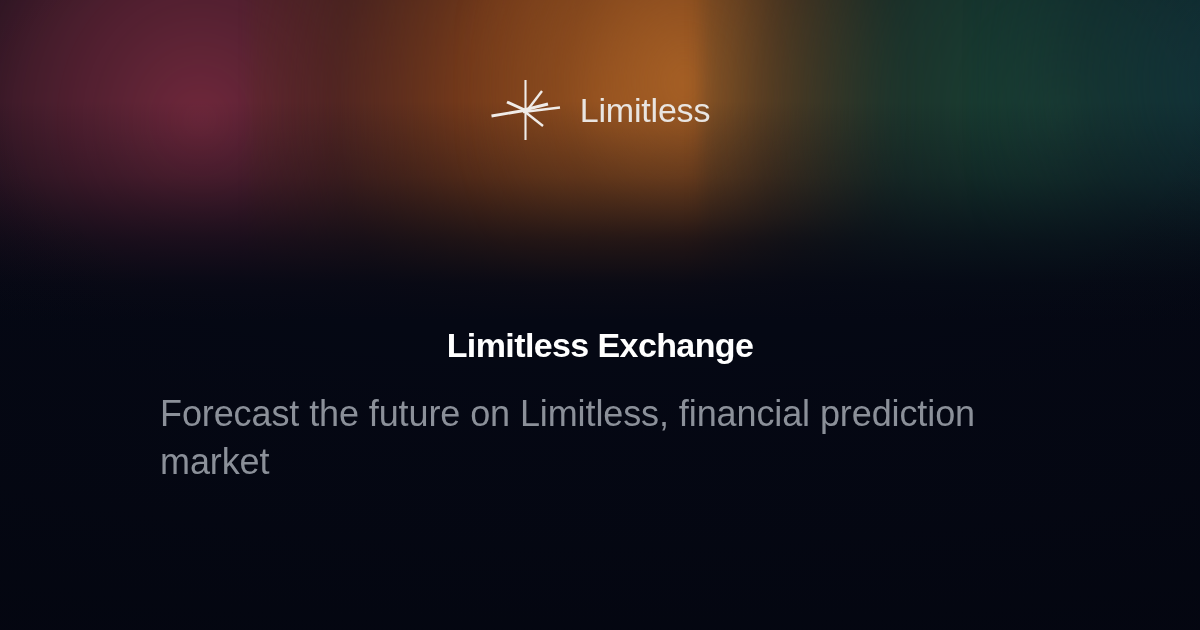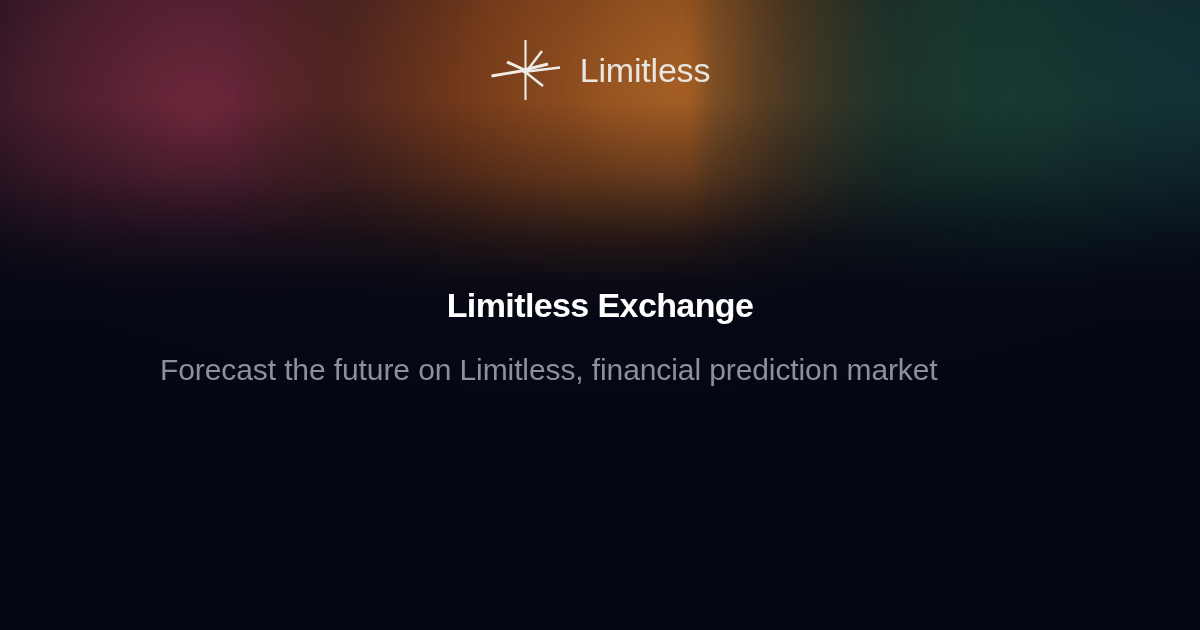--- a/index.html
+++ b/index.html
@@ -119,20 +119,21 @@
         rgba(0,0,0,0) 40%,
         rgba(3,5,14,0.30) 78%,
         rgba(3,5,14,0.55) 100%);
   }
 
   
   .content {
     position: absolute;
     inset: 0;
     z-index: 5;
+    margin-top: 40px;
   }
 
   
   .brand {
     position: absolute;
     top: 38px;
     left: 0;
     right: 0;
     height: 64px;
     display: flex;
@@ -170,21 +171,21 @@
     font-weight: 700;
     letter-spacing: -0.6px;
     color: #ffffff;
     line-height: 1.12;
     text-align: center;
     white-space: nowrap;
   }
 
   .page-subtitle {
     margin-top: 26px;
-    font-size: 30px;
+    font-size: 36px;
     font-weight: 400;
     color: #8b9099;
     line-height: 1.34;
     text-align: left;
     letter-spacing: -0.1px;
     max-width: 860px;
   }
 </style>
 </head>
 <body>

